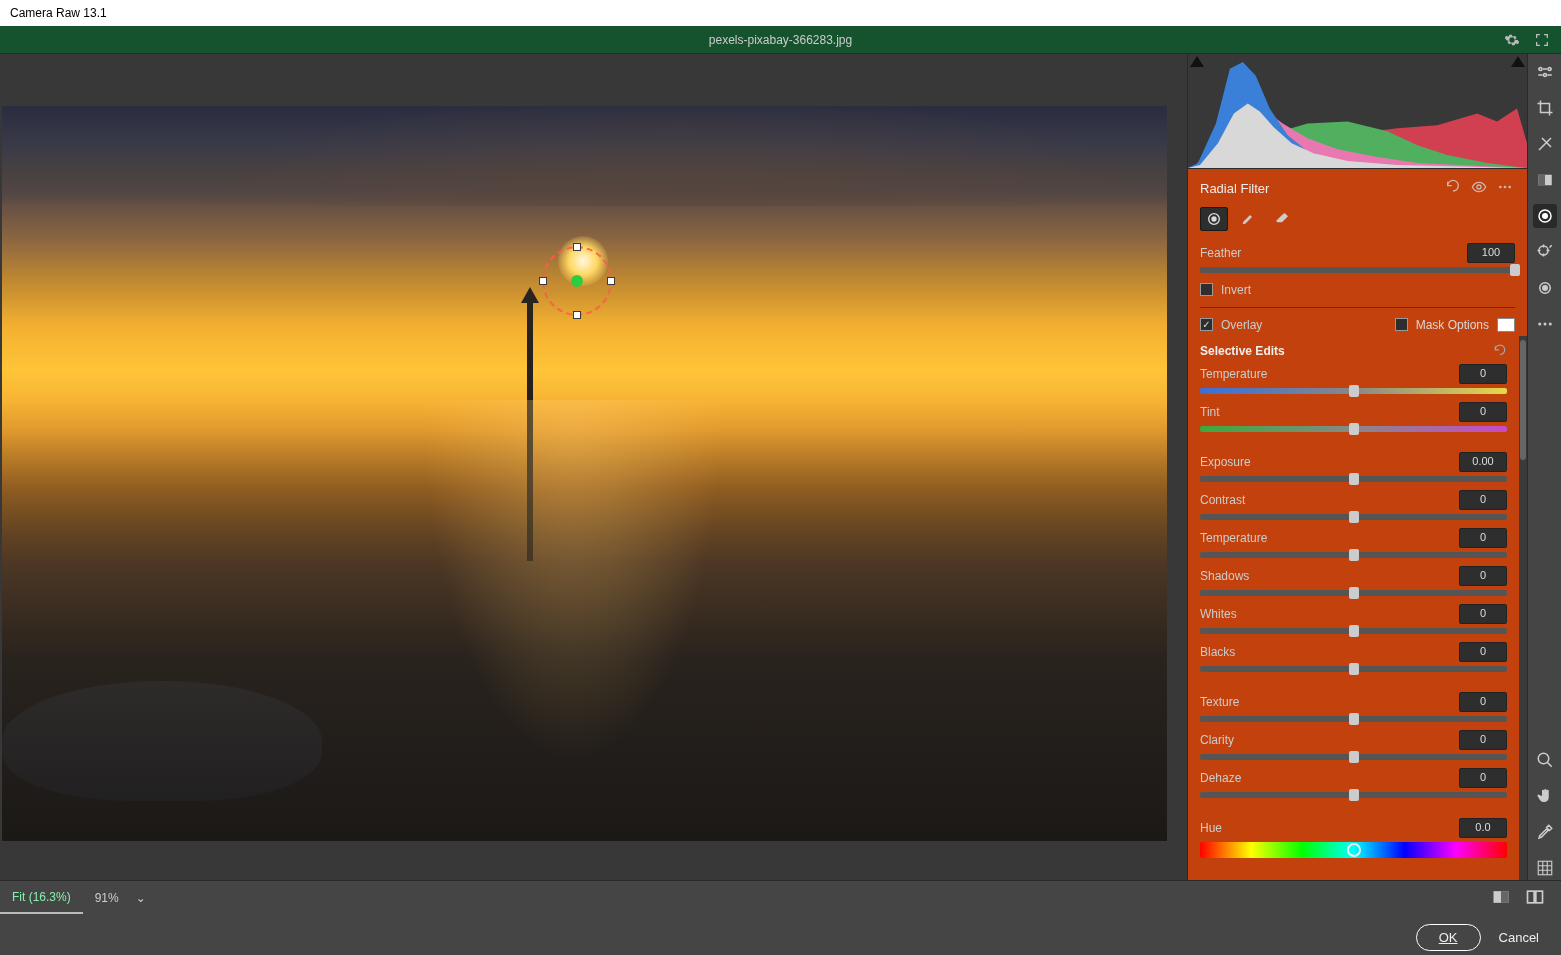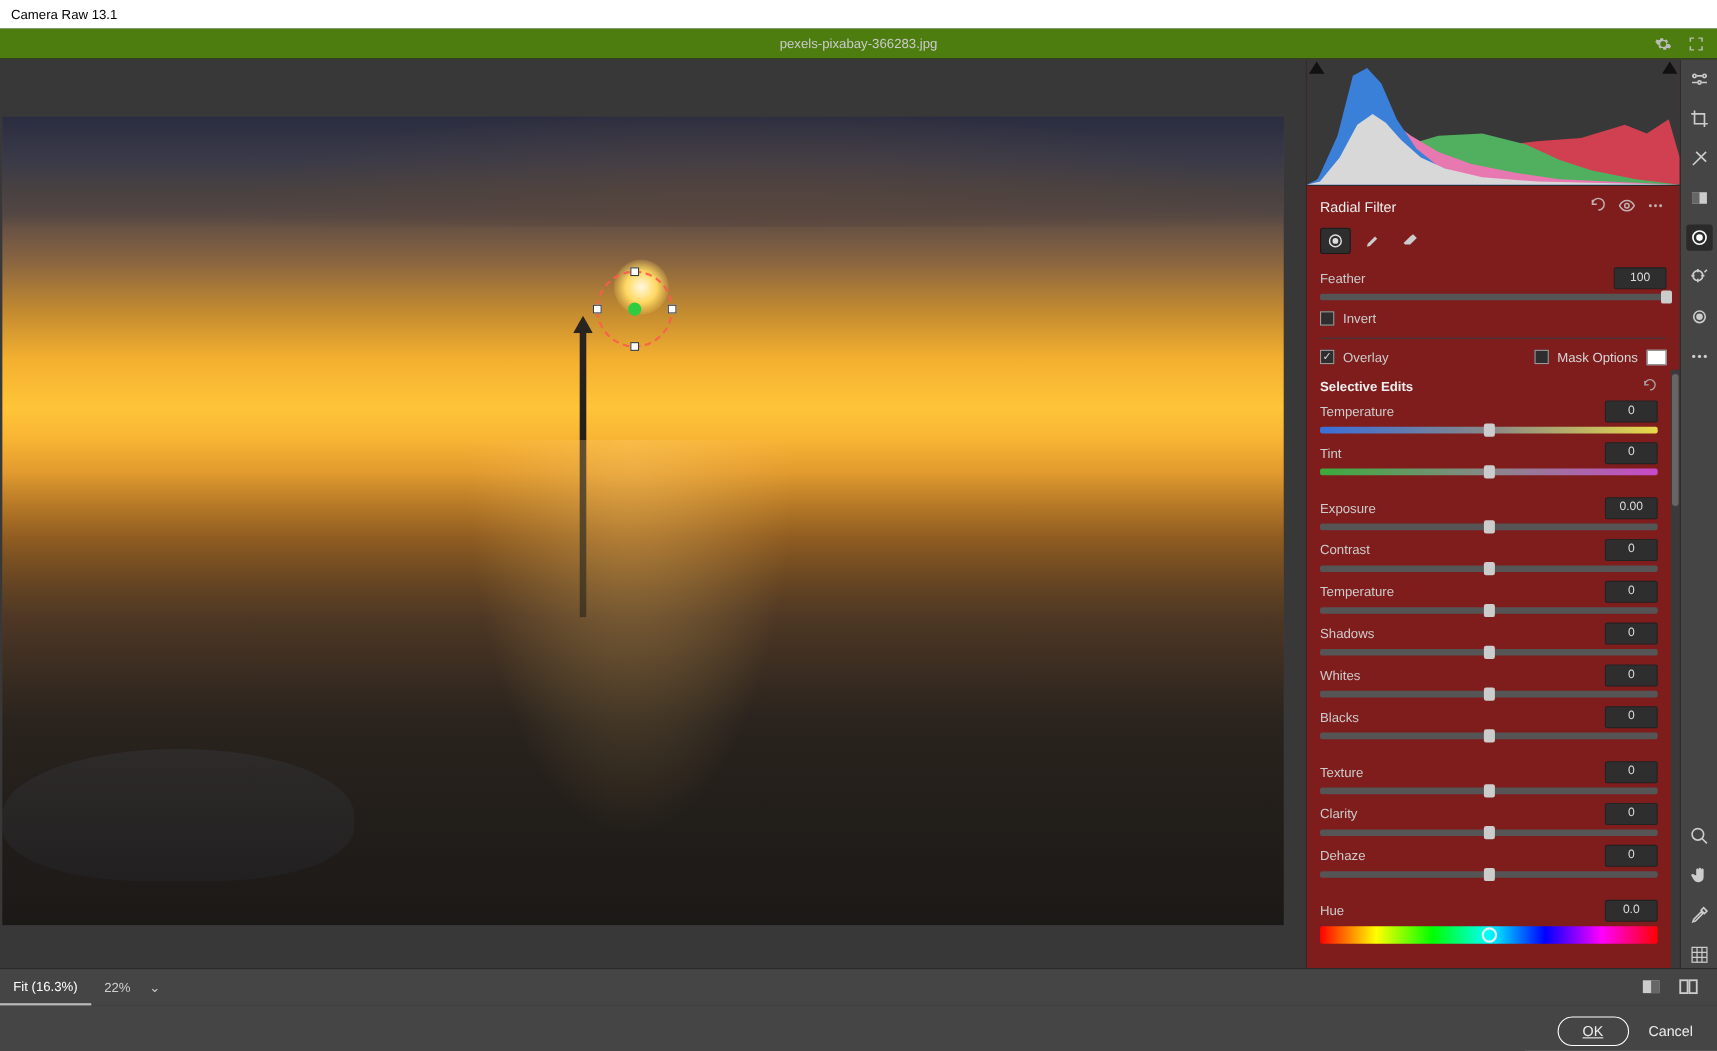--- a/index.html
+++ b/index.html
@@ -1,19 +1,19 @@
 <!DOCTYPE html>
 <html><head>
 <meta charset="utf-8">
 <style>
 * { margin:0; padding:0; box-sizing:border-box; font-family:"Segoe UI",Arial,sans-serif; }
 body { background:#fff; width:1561px; height:955px; overflow:hidden; font-size:12px; color:#d8d8d8; }
 .win-title { padding:6px 10px; font-size:12px; color:#000; }
 .app { background:#383838; width:1561px; }
-.topbar { display:flex; align-items:center; height:28px; background:#4d7c0f; border-bottom:1px solid #2a2a2a; position:relative;justify-content:center; }
+.topbar { display:flex; align-items:center; height:28px; background:#14532d; border-bottom:1px solid #2a2a2a; position:relative;justify-content:center; }
 .topbar .fname { position:absolute; left:50%; transform:translateX(-50%); color:#ccc; font-size:12px; }
 .topbar .right { margin-left:auto; display:flex; gap:12px; padding-right:10px; }
 .icon { width:18px; height:18px; display:inline-flex; align-items:center; justify-content:center; }
 .main { display:flex; height:826px; }
 .canvas-area { flex:1; background:#383838; display:flex; flex-direction:column; position:relative; }
 .canvas { flex:1; position:relative; margin:2px; overflow:hidden; }
 .photo { position:absolute; left:0; top:50px; width:1165px; height:735px; background:linear-gradient(to bottom,
   #3a3a46 0%, #4a4450 6%, #5a4a45 12%, #8a6540 18%, #c28a30 24%, #f3b030 30%, #ffc438 36%, #f0a430 44%,
   #b07025 52%, #6a4a2e 62%, #3a3028 75%, #2a2622 100%); }
 .photo::before{content:"";position:absolute;left:0;top:0;right:0;height:100px;
@@ -27,21 +27,21 @@
 .tower{position:absolute;left:525px;top:195px;width:6px;height:260px;background:linear-gradient(#2a2420,#1a1614);}
 .tower::before{content:"";position:absolute;left:-6px;top:-14px;width:18px;height:16px;background:#2a2420;
   clip-path:polygon(50% 0,100% 100%,0 100%);}
 .sun{position:absolute;left:556px;top:130px;width:50px;height:50px;border-radius:50%;
   background:radial-gradient(circle,#fff8e0 0%,#ffd860 40%,rgba(255,200,80,0) 75%);}
 .radial-marker{position:absolute;left:540px;top:190px;width:70px;height:70px;border:2px dashed rgba(255,90,80,.9);border-radius:50%;}
 .radial-marker .dot{position:absolute;left:50%;top:50%;width:12px;height:12px;background:#2ecc40;border-radius:50%;transform:translate(-50%,-50%);}
 .handle{position:absolute;width:8px;height:8px;background:#fff;border:1px solid #3a3a3a;}
 .handle.n{left:50%;top:-5px;transform:translateX(-50%);} .handle.s{left:50%;bottom:-5px;transform:translateX(-50%);}
 .handle.w{left:-5px;top:50%;transform:translateY(-50%);} .handle.e{right:-5px;top:50%;transform:translateY(-50%);}
-.right-panel { width:340px; background:#7f1d1d; border-left:1px solid #2a2a2a; display:flex; flex-direction:column; }
+.right-panel { width:340px; background:#c2410c; border-left:1px solid #2a2a2a; display:flex; flex-direction:column; }
 .histo-wrap{position:relative;height:115px;background:#383838;border-bottom:1px solid #2a2a2a;}
 .histo-wrap svg{width:100%;height:100%;}
 .clip{position:absolute;top:2px;width:0;height:0;border-left:7px solid transparent;border-right:7px solid transparent;border-bottom:11px solid #111;cursor:pointer;}
 .clip.l{left:2px;} .clip.r{right:2px;}
 .panel-head{display:flex;align-items:center;padding:10px 12px;gap:8px;}
 .panel-head .title{font-size:13px;color:#eee;}
 .panel-head .spacer{flex:1;}
 .panel-head .hicon{width:18px;height:18px;cursor:pointer;opacity:.85;}
 .tool-row{display:flex;gap:6px;padding:0 12px 10px;}
 .tool-btn{width:28px;height:24px;display:flex;align-items:center;justify-content:center;border-radius:3px;cursor:pointer;}
@@ -68,21 +68,21 @@
 .scroll-inner{position:absolute;inset:0 8px 0 0;overflow:hidden;}
 .vscroll{position:absolute;right:0;top:0;bottom:0;width:8px;background:#3a3a3a;}
 .vscroll .thmb{position:absolute;left:1px;right:1px;top:4px;height:120px;background:#666;border-radius:3px;}
 .toolstrip{width:34px;background:#454545;border-left:1px solid #2a2a2a;display:flex;flex-direction:column;align-items:center;padding-top:6px;gap:12px;}
 .toolstrip .tbtn{width:24px;height:24px;display:flex;align-items:center;justify-content:center;cursor:pointer;border-radius:3px;}
 .toolstrip .tbtn.active{background:#2a2a2a;}
 .toolstrip .gap{flex:1;}
 .bottombar{height:34px;background:#454545;display:flex;align-items:center;border-top:1px solid #2a2a2a;width:1561px;}
 .zoom-sel{display:flex;align-items:center;height:100%;}
 .zoom-sel .zitem{padding:0 12px;font-size:12px;color:#ccc;cursor:pointer;height:100%;display:flex;align-items:center;}
-.zoom-sel .zitem.active{border-bottom:2px solid #bbb;color:#ffffff;}
+.zoom-sel .zitem.active{border-bottom:2px solid #bbb;color:#86efac;}
 .zoom-sel .drop{width:20px;text-align:center;cursor:pointer;color:#ccc;}
 .bottombar .sp{flex:1;}
 .bottombar .bicon{width:22px;height:22px;margin:0 6px;cursor:pointer;}
 .footer{height:46px;background:#454545;display:flex;align-items:center;justify-content:flex-end;gap:18px;padding:0 22px;width:1561px;}
 .btn{padding:5px 22px;border:1px solid #aaa;border-radius:14px;background:transparent;color:#eee;font-size:13px;cursor:pointer;}
 .btn.primary{border-color:#fff;text-decoration:underline;}
 .linkbtn{color:#eee;font-size:13px;cursor:pointer;}
 svg{display:block;}
 </style>
 </head>
@@ -406,21 +406,21 @@
             <rect x="3" y="3" width="18" height="18"></rect>
             <path d="M9 3v18M15 3v18M3 9h18M3 15h18"></path>
           </svg>
         </div>
     </div>
   </div>
 
   <div class="bottombar">
     <div class="zoom-sel">
       <div class="zitem active">Fit (16.3%)</div>
-      <div class="zitem">22%</div>
+      <div class="zitem">91%</div>
       <div class="drop">⌄</div>
     </div>
     <div class="sp"></div>
     <span class="bicon">
         <svg width="20" height="20" viewBox="0 0 24 24" fill="#ccc">
           <rect x="3" y="5" width="18" height="14"></rect>
           <rect x="12" y="5" width="9" height="14" fill="#666"></rect>
         </svg>
       </span>
     <span class="bicon" style="margin-right:14px">

